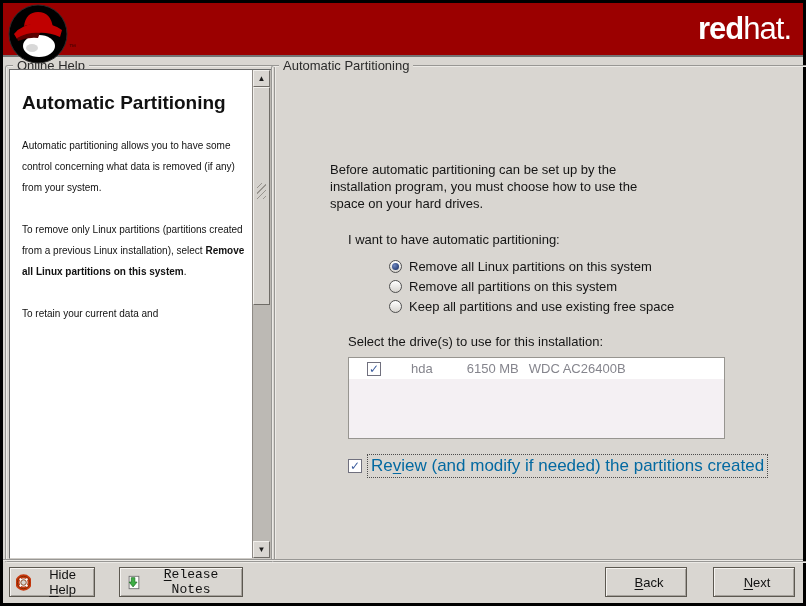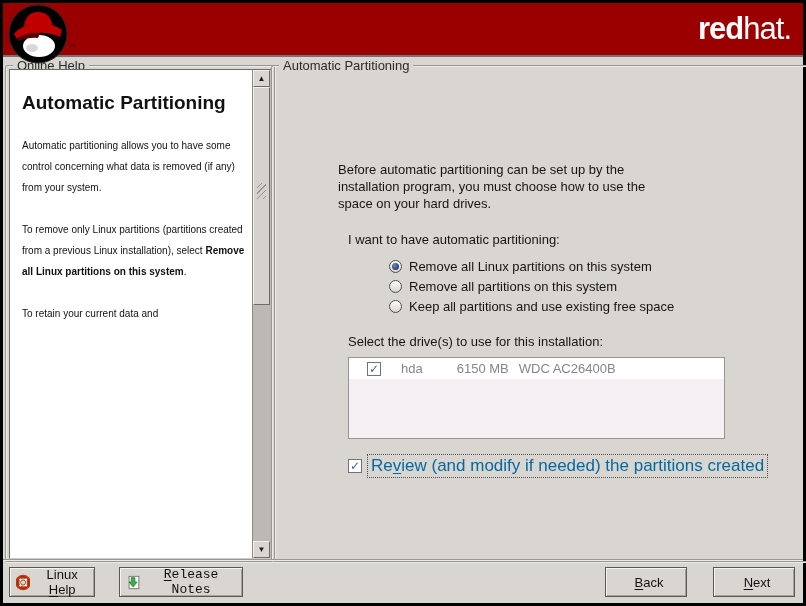--- a/index.html
+++ b/index.html
@@ -39,21 +39,21 @@
     display:flex;align-items:center;justify-content:center;font-size:8px;color:#1a1a1a;}
   .sb-up{top:0;}
   .sb-down{bottom:0;}
   .sb-thumb{position:absolute;left:0;top:17px;width:17px;height:218px;background:#d5d2cd;
     border:1px solid;border-color:#f2f0ec #6f6c67 #6f6c67 #f2f0ec;box-sizing:border-box;}
   .sb-grip{position:absolute;left:3px;top:95px;width:9px;height:16px;
     background:repeating-linear-gradient(135deg,transparent 0 3px,#98948e 3px 4px);}
 
   
   .mtext{position:absolute;font-size:13px;line-height:17px;color:#151515;}
-  #intro{left:65px;top:94px;width:318px;}
+  #intro{left:57px;top:94px;width:318px;}
   #question{left:75px;top:164px;}
   #drives-label{left:75px;top:266px;}
 
   #radio-group{position:absolute;left:116px;top:189px;}
   .radio-row{display:flex;align-items:center;height:20px;cursor:default;}
   .radio{width:13px;height:13px;border-radius:50%;background:linear-gradient(#ffffff,#d7d4cf);
     border:1px solid #4f4f4f;box-sizing:border-box;margin-right:7px;position:relative;}
   .radio.on::after{content:"";position:absolute;left:2px;top:2px;width:7px;height:7px;
     border-radius:50%;background:radial-gradient(circle at 35% 35%,#6d86c0,#2c4379 70%);}
   .radio-label{font-size:13px;color:#151515;}
@@ -146,21 +146,21 @@
           <span class="radio"></span>
           <span class="radio-label">Keep all partitions and use existing free space</span>
         </div>
       </div>
 
     <div class="mtext" id="drives-label">Select the drive(s) to use for this installation:</div>
 
     <div id="drive-table">
         <div class="drive-row">
           <span class="cb" style="margin-left: 18px;">✓</span>
-          <span class="drive-cell" style="margin-left: 20px;">hda</span>
+          <span class="drive-cell" style="margin-left: 30px;">hda</span>
           <span class="drive-cell" style="margin-left: 34px;">6150 MB</span>
           <span class="drive-cell" style="margin-left: 10px;">WDC AC26400B</span>
         </div>
       </div>
 
     <div id="review-row">
       <span class="cb" id="review-cb">✓</span>
       <span id="review-label"><span>Re</span><u>v</u><span>iew (and modify if needed) the partitions created</span></span>
     </div>
   </div>
@@ -171,21 +171,21 @@
         <circle cx="8.5" cy="8.5" r="7" fill="none" stroke="#c8390f" stroke-width="4.6"></circle>
         <g stroke="#fff" stroke-width="2">
           <line x1="4" y1="4" x2="6" y2="6"></line>
             <line x1="13" y1="4" x2="11" y2="6"></line>
           <line x1="4" y1="13" x2="6" y2="11"></line>
             <line x1="13" y1="13" x2="11" y2="11"></line>
         </g>
         <circle cx="8.5" cy="8.5" r="7" fill="none" stroke="#7a2a00" stroke-width="1"></circle>
         <circle cx="8.5" cy="8.5" r="3" fill="none" stroke="#7a2a00" stroke-width="0.8"></circle>
       </svg>
-      <span><span>Linux </span><u>H</u><span>elp</span></span>
+      <span><span>Hide </span><u>H</u><span>elp</span></span>
     </button>
 
     <button class="btn" id="release-notes-btn">
       <svg width="16" height="17" viewBox="0 0 16 17">
         <rect x="3.5" y="1.5" width="11" height="14" fill="#fdfdfd" stroke="#6e6e6e" stroke-width="1"></rect>
         <polygon points="6,3 10,3 10,8 12.5,8 8,13.5 3.5,8 6,8" fill="#3faf46" stroke="#1d6e22" stroke-width="0.8"></polygon>
       </svg>
       <span><span></span><u>R</u><span>elease Notes</span></span>
     </button>
 

